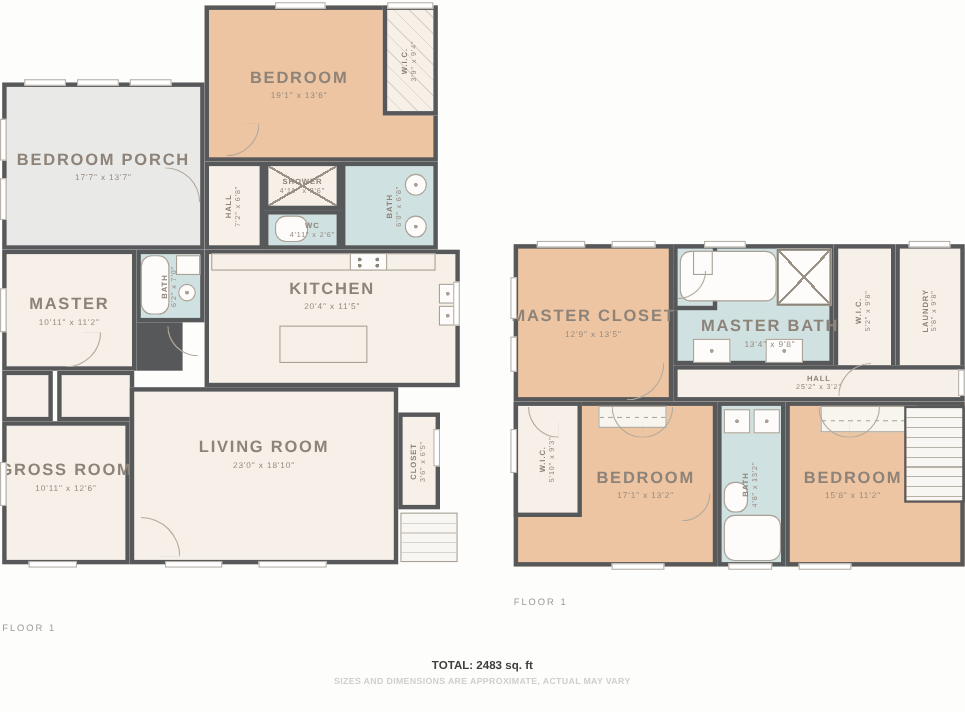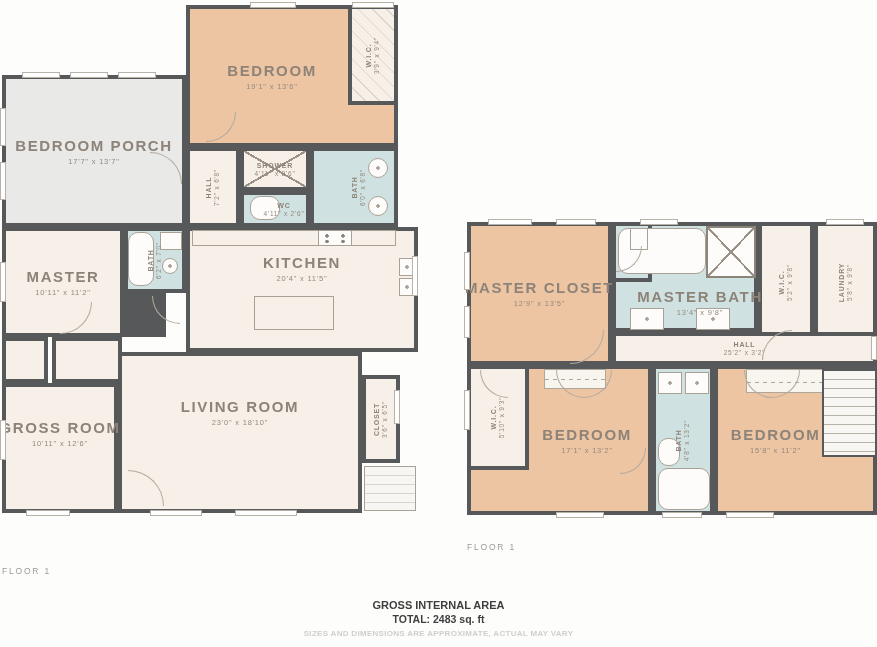--- a/index.html
+++ b/index.html
@@ -283,16 +283,15 @@
 <div class="arc arc-br" style="left:584px;top:370px;width:28px;height:28px;"></div>
 <div class="arc arc-bl" style="left:744px;top:370px;width:28px;height:28px;"></div>
 <div class="arc arc-br" style="left:772px;top:370px;width:28px;height:28px;"></div>
 <div class="arc arc-bl" style="left:480px;top:370px;width:28px;height:28px;"></div>
 <div class="arc arc-br" style="left:620px;top:448px;width:26px;height:26px;"></div>
 
 <div class="floor-tag" style="left:2px;top:566px;">FLOOR 1</div>
 <div class="floor-tag" style="left:467px;top:542px;">FLOOR 1</div>
 
 <div class="footer">
-  <div class="t">GROSS INTERNAL AREA</div>
   <div class="l">TOTAL: 2483 sq. ft</div>
   <div class="d">SIZES AND DIMENSIONS ARE APPROXIMATE, ACTUAL MAY VARY</div>
 </div>
 
 </body></html>

